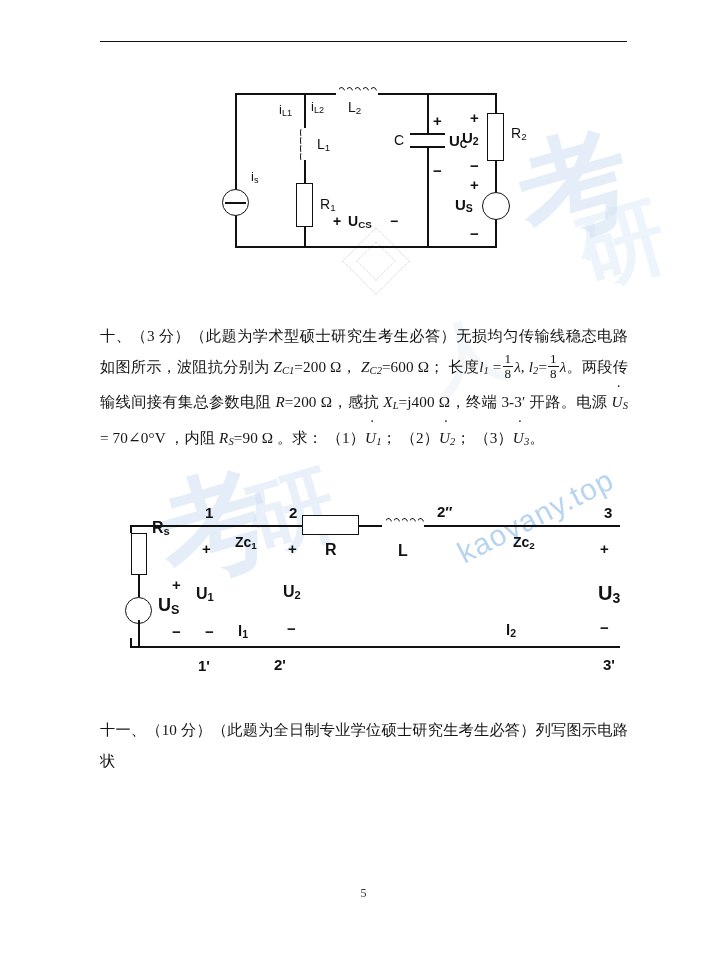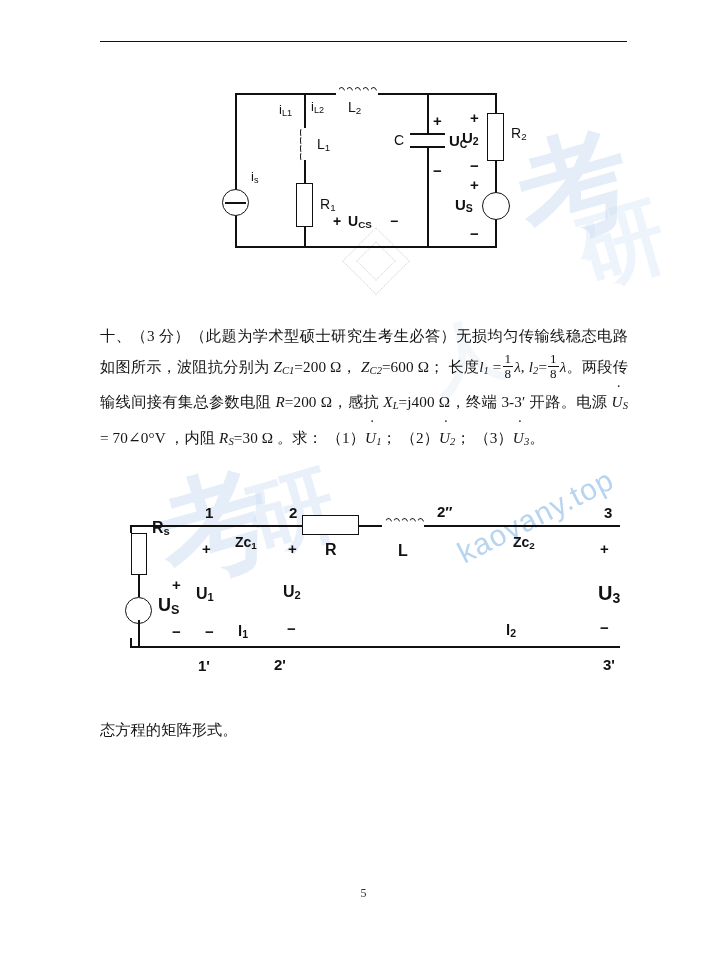--- a/index.html
+++ b/index.html
@@ -321,21 +321,21 @@
     <span class="it"><span>Z</span><span class="sub">C1</span></span><span>=200 Ω</span><span>，</span>
     <span class="it"><span>Z</span><span class="sub">C2</span></span><span>=600 Ω</span><span>；</span>
     <span>长度</span><span class="it"><span>l</span><span class="sub">1</span></span>
     <span>=</span><span class="frac"><span class="num">1</span><span class="den">8</span></span><span class="it">λ</span><span>,</span>
     <span class="it"><span>l</span><span class="sub">2</span></span><span>=</span><span class="frac"><span class="num">1</span><span class="den">8</span></span><span class="it">λ</span><span>。</span><span>两段传输线间接有集总参数电阻</span>
     <span class="it">R</span><span>=200 Ω</span><span>，感抗</span>
     <span class="it"><span>X</span><span class="sub">L</span></span><span>=j400 Ω</span><span>，终端</span>
     <span>3-3′</span> <span>开路。电源</span>
     <span class="it"><span class="dotacc">U</span><span class="sub">S</span></span>
     <span>= 70∠0°V ，内阻</span>
-    <span class="it"><span>R</span><span class="sub">S</span></span><span>=30 Ω 。求：</span>
+    <span class="it"><span>R</span><span class="sub">S</span></span><span>=90 Ω 。求：</span>
     <span>（1）</span><span class="it"><span class="dotacc">U</span><span class="sub">1</span></span><span>；</span>
     <span>（2）</span><span class="it"><span class="dotacc">U</span><span class="sub">2</span></span><span>；</span>
     <span>（3）</span><span class="it"><span class="dotacc">U</span><span class="sub">3</span></span><span>。</span>
   </div>
 
   <div class="circuit" style="left:0; top:0; width:727px; height:954px;">
 
     <div class="wire h" style="left:130px; top:525px; width:172px;"></div>
     <div class="wire h" style="left:358px; top:525px; width:24px;"></div>
     <div class="wire h" style="left:424px; top:525px; width:196px;"></div>
@@ -405,18 +405,18 @@
     <div class="sign" style="left:172px; top:577px; font-size:15px;"><span>+</span></div>
     <div class="sign" style="left:172px; top:624px; font-size:15px;"><span>−</span></div>
     <div class="sign" style="left:205px; top:624px; font-size:15px;"><span>−</span></div>
     <div class="sign" style="left:288px; top:541px; font-size:15px;"><span>+</span></div>
     <div class="sign" style="left:287px; top:621px; font-size:15px;"><span>−</span></div>
     <div class="sign" style="left:600px; top:541px; font-size:15px;"><span>+</span></div>
     <div class="sign" style="left:600px; top:620px; font-size:15px;"><span>−</span></div>
   </div>
 
   <div class="ptext" style="top:714px;">
-    <div>态方程的矩阵形式。</div>
+    <div>十一、（10 分）（此题为全日制专业学位硕士研究生考生必答）列写图示电路状</div>
   </div>
 
   <div class="page-num">5</div>
 
 </div>
 
 </body></html>

